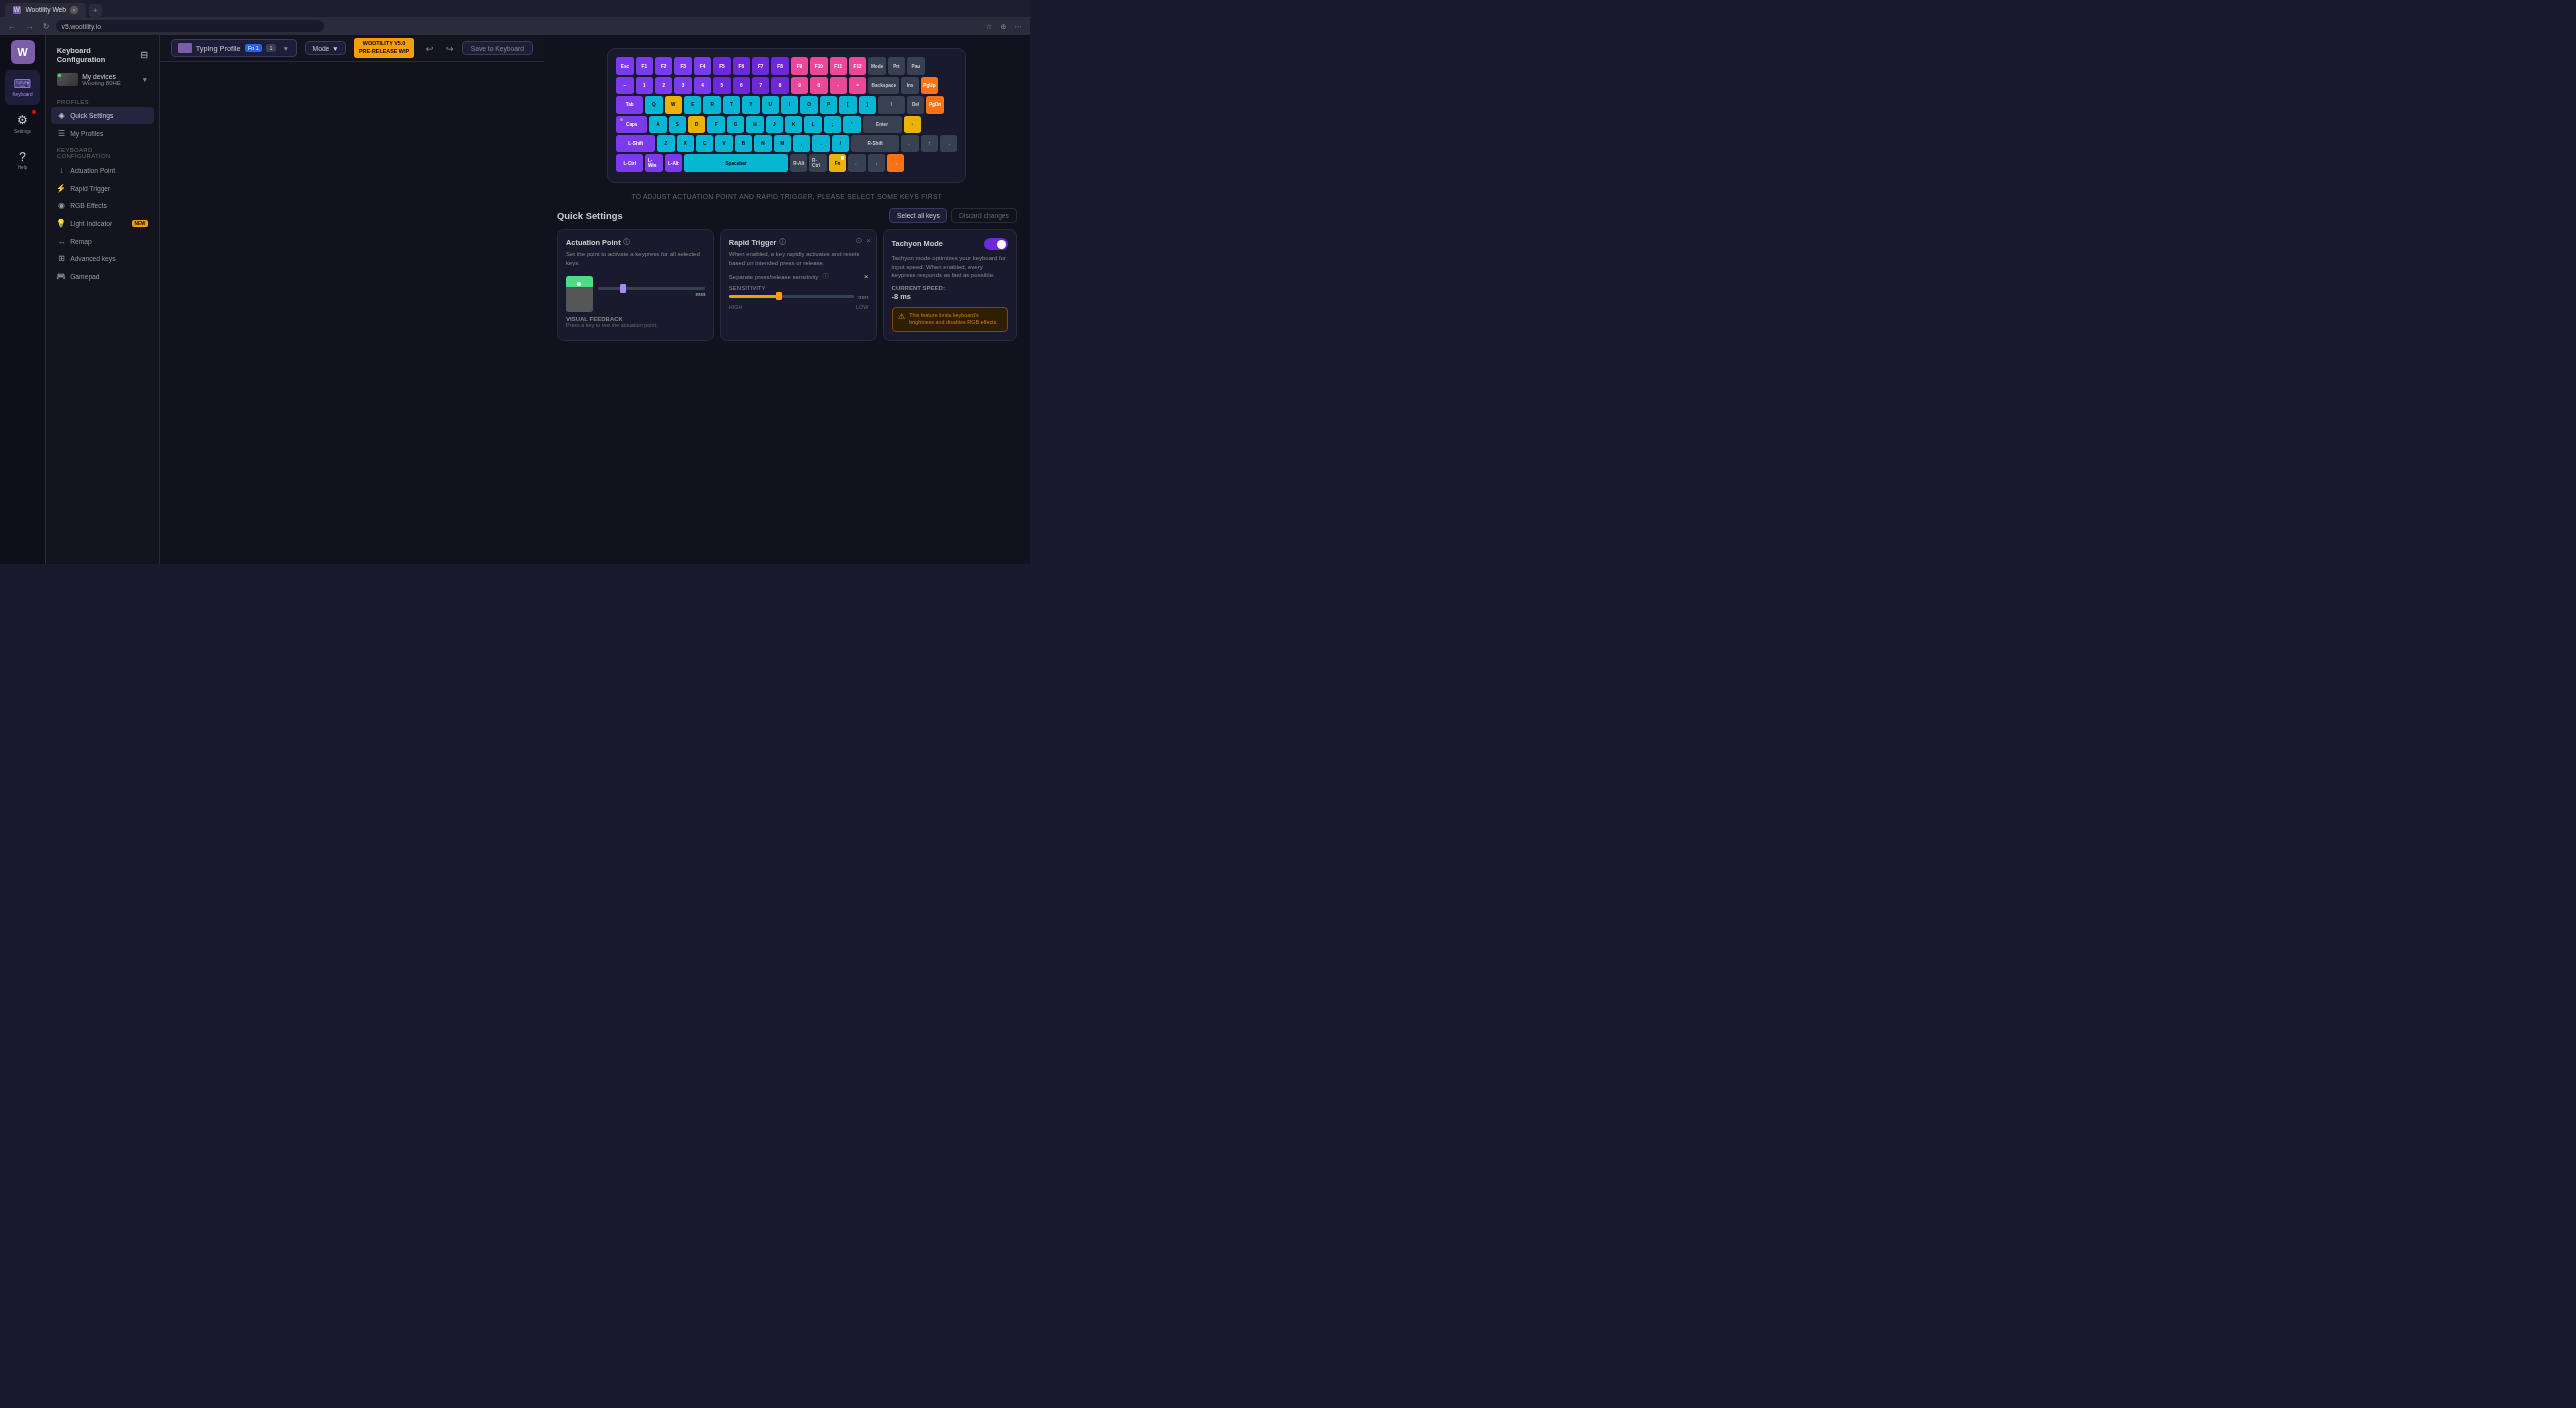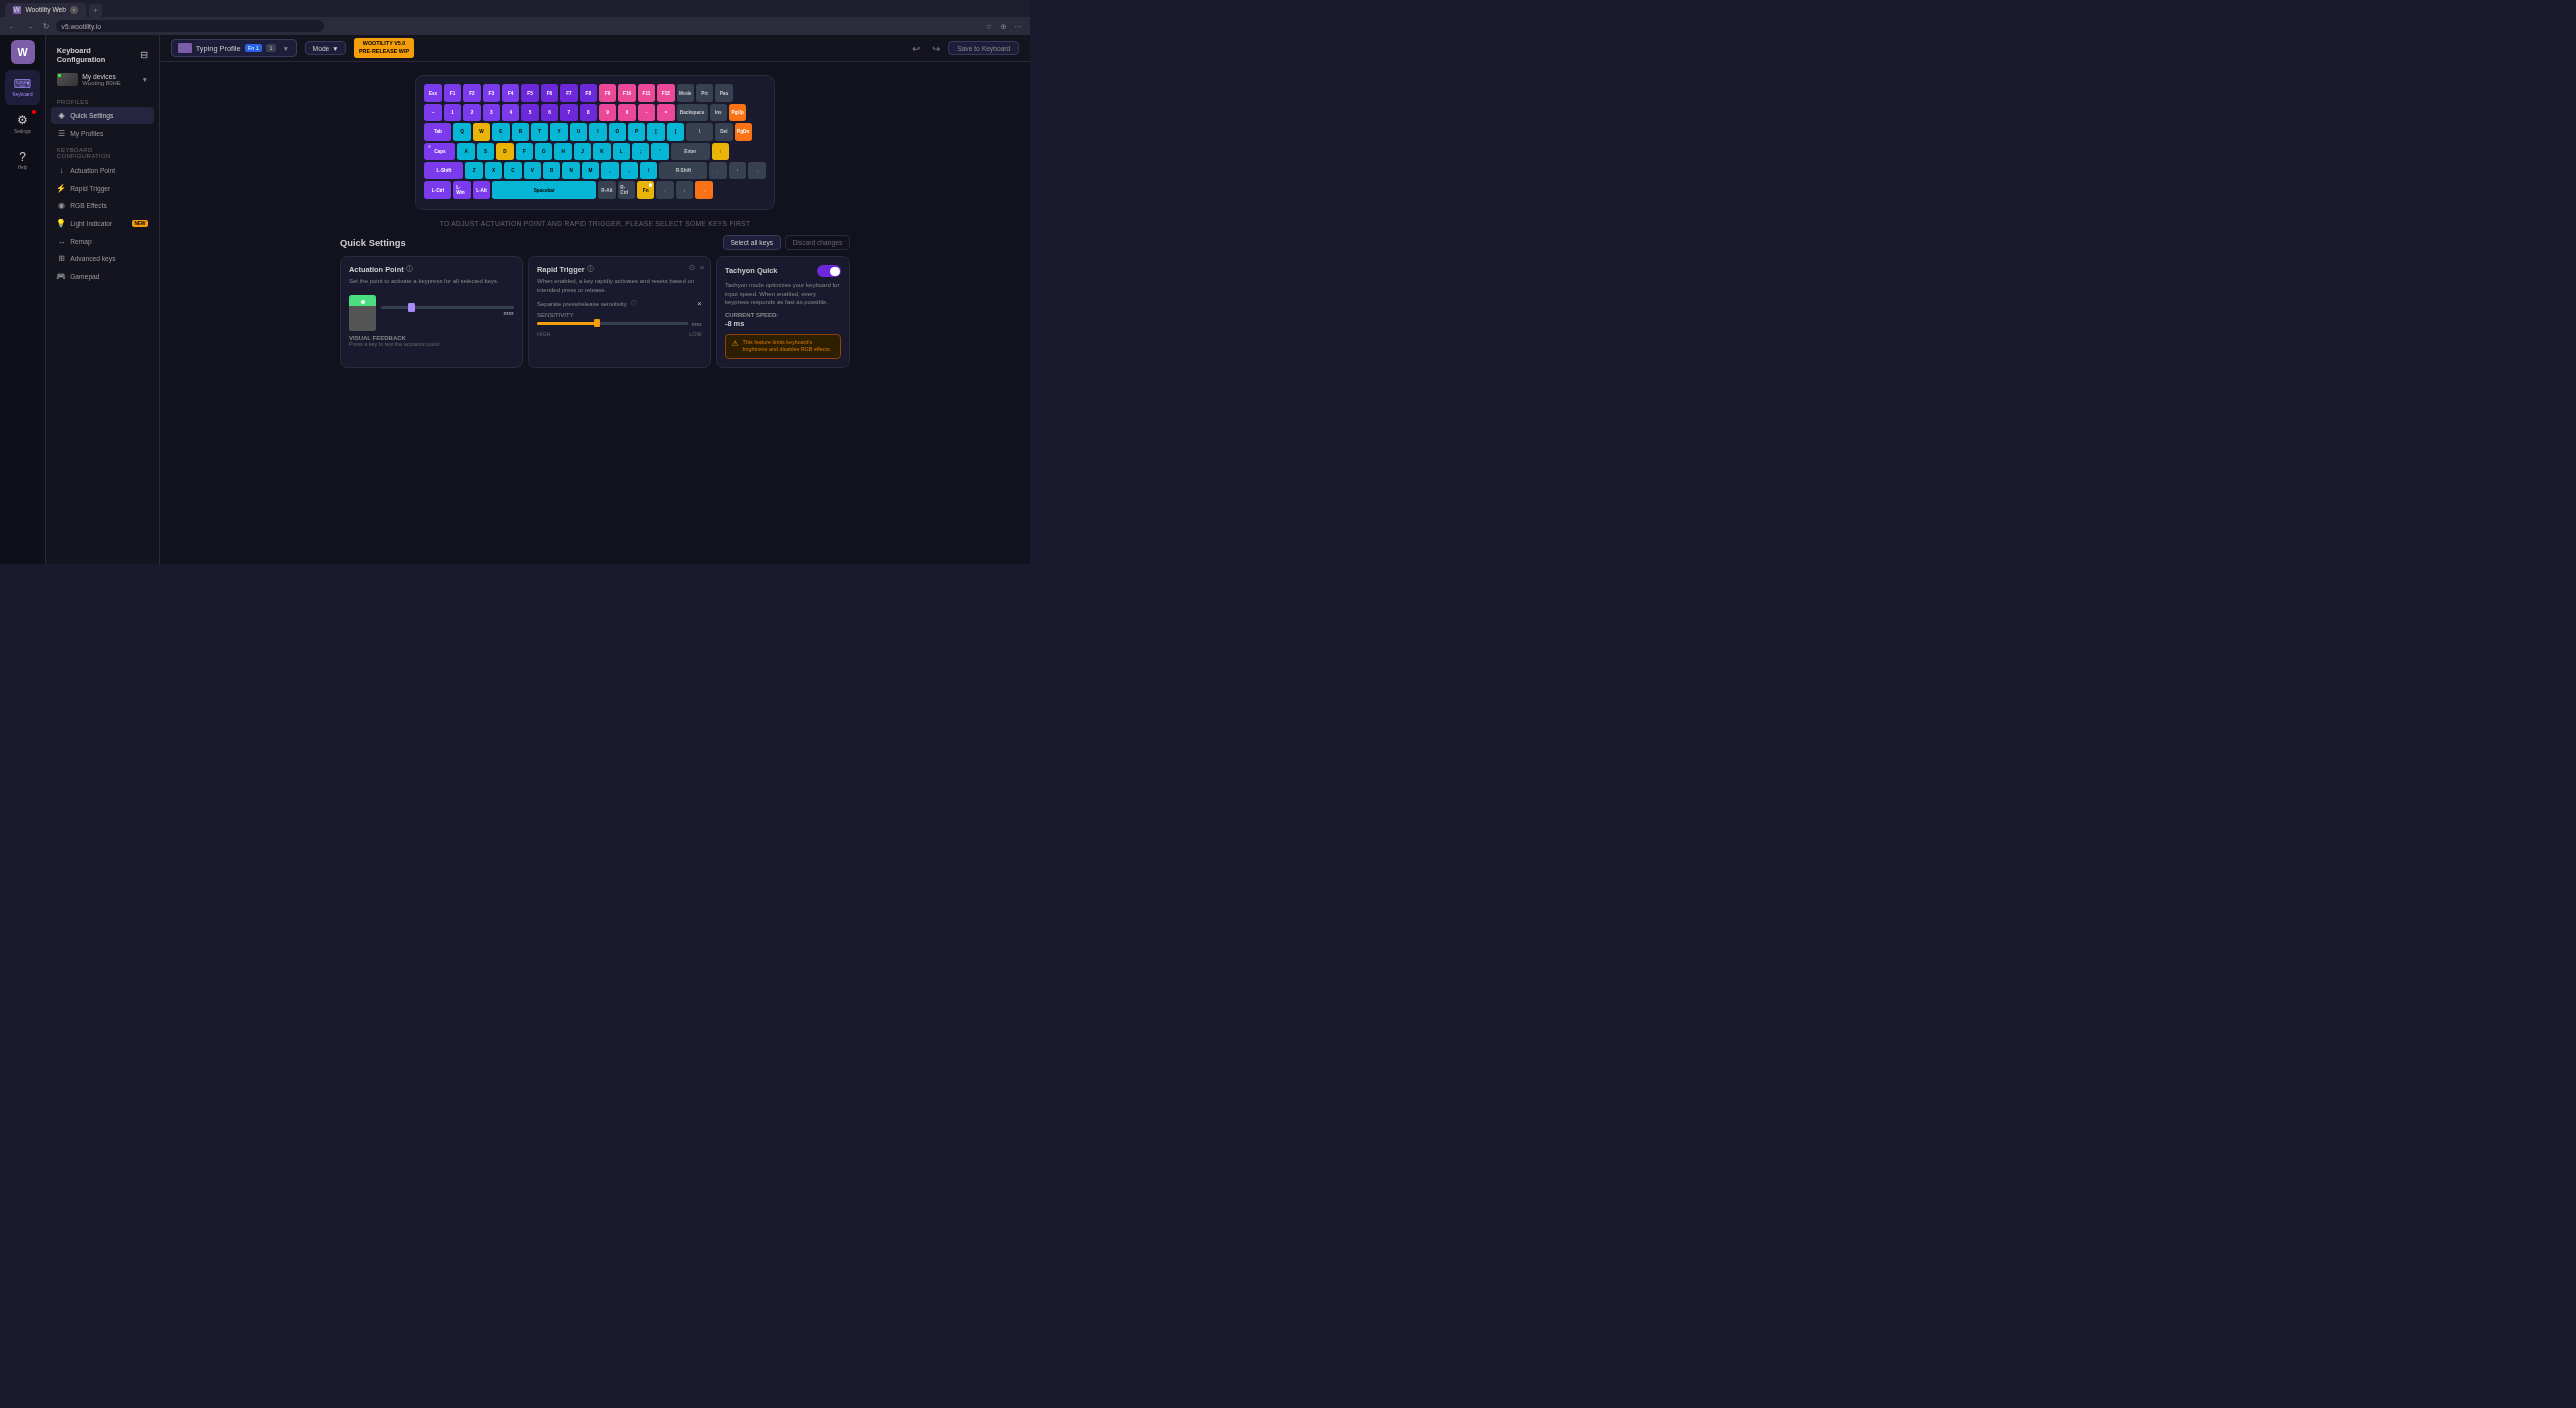--- a/index.html
+++ b/index.html
@@ -184,21 +184,21 @@
       padding: 0.7px 2.7px;
       border-radius: 2px;
       font-weight: 700;
       margin-left: auto;
     }
 
     
     .main-content {
       flex: 1;
       display: flex;
-      flex-direction: column;
+      flex-direction: row;
       overflow: hidden;
       background: #12121f;
     }
 
     
     .top-bar {
       height: 27px;
       background: #14141f;
       border-bottom: 0.7px solid #2a2a3a;
       display: flex;
@@ -835,21 +835,21 @@
           </div>
           <div class="high-low-row">
             <span>HIGH</span>
             <span>LOW</span>
           </div>
         </div>
 
         <div class="card tachyon-card">
           <div class="tachyon-toggle-row">
             <div class="card-title">
-              <span>Tachyon Quick</span>
+              <span>Tachyon Mode</span>
             </div>
             <div class="toggle-on">
               <div class="toggle-on-knob"></div>
             </div>
           </div>
           <div class="tachyon-desc">Tachyon mode optimizes your keyboard for input speed. When enabled, every keypress responds as fast as possible.</div>
           <div class="speed-label">CURRENT SPEED:</div>
           <div class="speed-value">-8 ms</div>
           <div class="warning-box">
             <span class="warning-icon">⚠</span>

